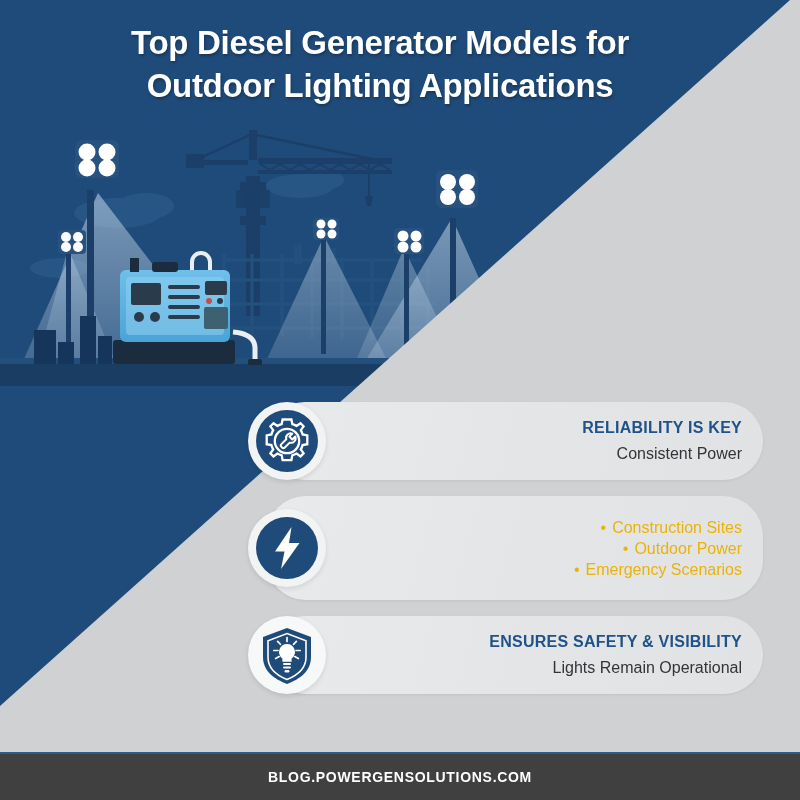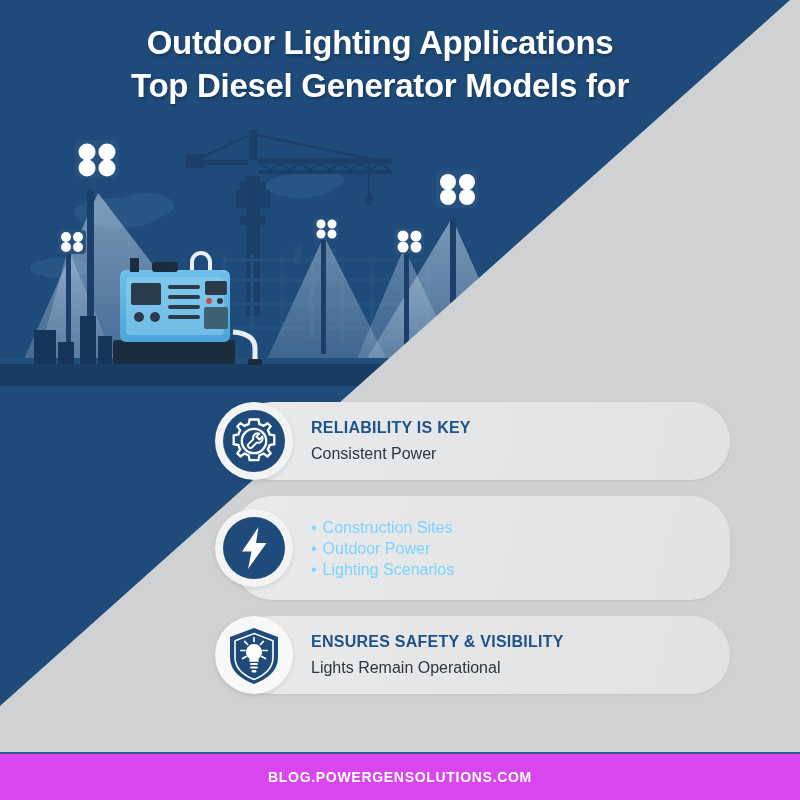--- a/index.html
+++ b/index.html
@@ -40,23 +40,24 @@
     color: #ffffff;
     font-size: 33px;
     font-weight: bold;
     line-height: 1.30;
     letter-spacing: -0.3px;
     text-shadow: 1px 2px 3px rgba(0,0,0,0.28);
   }
   
   .cards {
     position: absolute;
-    left: 215px; top: 402px;
+    left: 248px; top: 402px;
     width: 520px;
     z-index: 7;
+    text-align: right;
   }
   .card {
     position: relative;
     margin-bottom: 16px;
     min-height: 78px;
   }
   .card-pill {
     position: absolute;
     left: 18px; top: 0;
     width: 497px;
@@ -94,35 +95,35 @@
     line-height: 1.25;
   }
   .card-sub {
     color: #313538;
     font-size: 16px;
     line-height: 1.30;
     margin-top: 6px;
   }
   .card-list { list-style: none; margin-top: 1px; }
   .card-list li {
-    color: #7dd3fc;
+    color: #eab308;
     font-size: 16px;
     line-height: 1.33;
     white-space: nowrap;
   }
   .card-list li::before {
     content: "\2022";
     margin-right: 6px;
   }
   
   .footer {
     position: absolute;
     left: 0; bottom: 0;
     width: 800px; height: 48px;
-    background: #d946ef;
+    background: #404040;
     display: flex;
     align-items: center;
     justify-content: center;
     z-index: 8;
     border-top: 2px solid #2b5b8c;
   }
   .footer-text {
     color: #ffffff;
     font-size: 14px;
     font-weight: bold;
@@ -276,22 +277,22 @@
         <rect x="248" y="241" width="14" height="6" rx="2" fill="#1a2c3d"></rect>
       </g>
     </g>
   </svg>
 
   <svg class="gray-wedge" viewBox="0 0 800 800">
     <polygon points="790,0 800,0 800,752 0,752 0,706" fill="#cfd1d2"></polygon>
   </svg>
 
   <div class="title-block">
+    <span class="title-line">Top Diesel Generator Models for</span>
     <span class="title-line">Outdoor Lighting Applications</span>
-    <span class="title-line">Top Diesel Generator Models for</span>
   </div>
 
   <div class="cards">
 
     <div class="card">
       <div class="card-pill"></div>
       <div class="card-icon">
         <svg width="66" height="66" viewBox="0 0 66 66">
           <circle cx="33" cy="33" r="31" fill="#1f4b7a"></circle>
           <g stroke="#ffffff" stroke-width="2.3" fill="none">
@@ -312,21 +313,21 @@
       <div class="card-icon">
         <svg width="66" height="66" viewBox="0 0 66 66">
           <circle cx="33" cy="33" r="31" fill="#1f4b7a"></circle>
           <path d="M37.5 12 L21 36.5 h9.5 L27 54 L45.5 28 H35 z" fill="#ffffff"></path>
         </svg>
       </div>
       <div class="card-text" style="min-height:104px;">
         <ul class="card-list">
           <li>Construction Sites</li>
           <li>Outdoor Power</li>
-          <li>Lighting Scenarios</li>
+          <li>Emergency Scenarios</li>
         </ul>
       </div>
     </div>
 
     <div class="card">
       <div class="card-pill"></div>
       <div class="card-icon" style="background:#f7f8f8;">
         <svg width="62" height="62" viewBox="0 0 62 62">
           <path d="M31 4 L55 13 v20 c0 14-11 22-24 27 C18 55 7 47 7 33 V13 z" fill="#1f4b7a"></path>
           <path d="M31 9.5 L50 16.8 v16.4 c0 11.4-9 18.2-19 22.3 C21 51.4 12 44.6 12 33.2 V16.8 z" fill="none" stroke="#ffffff" stroke-width="1.6"></path>

